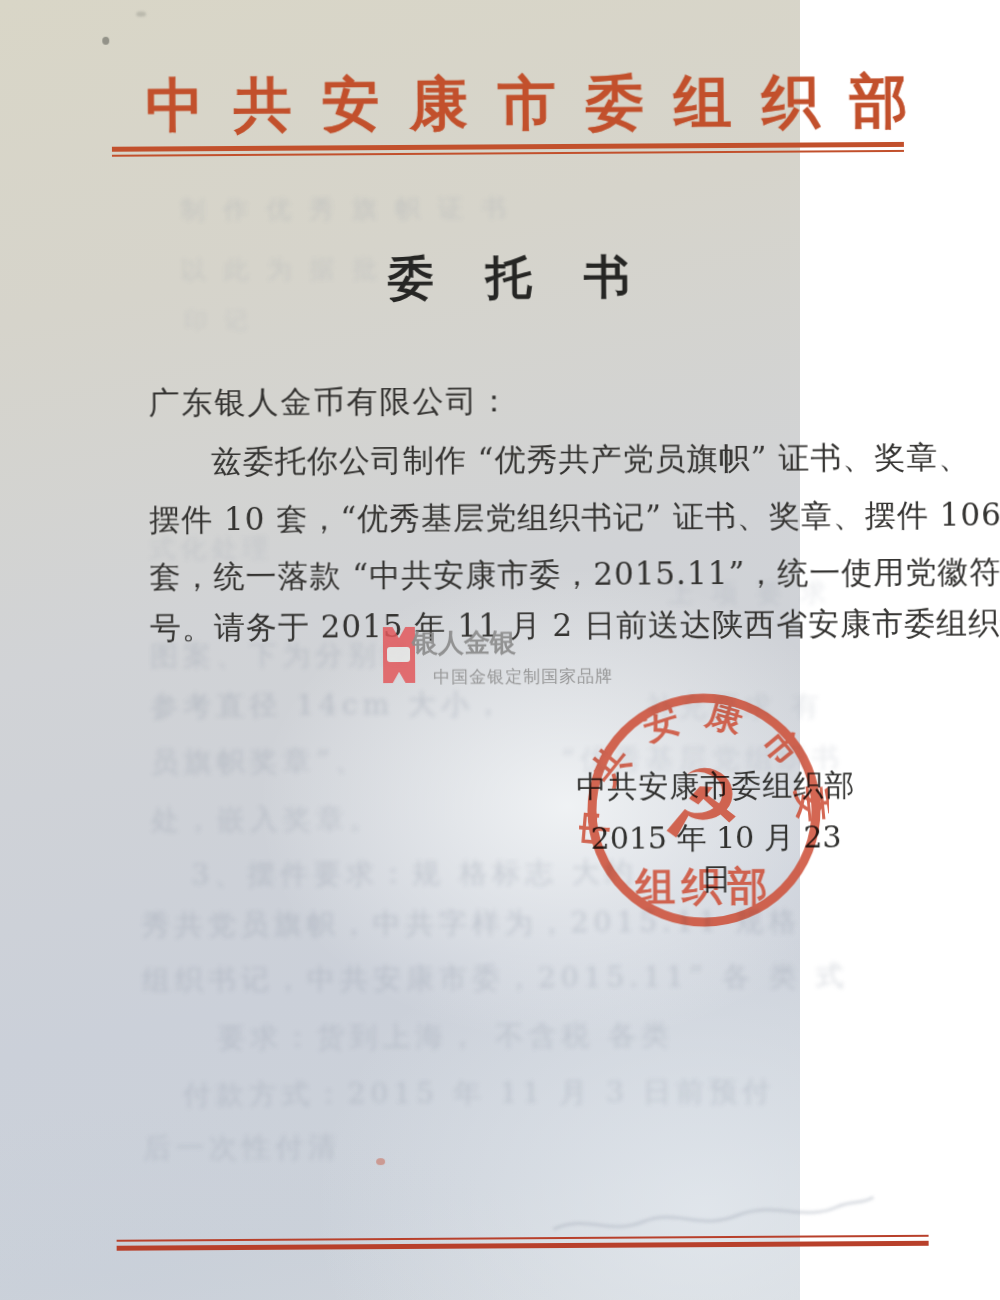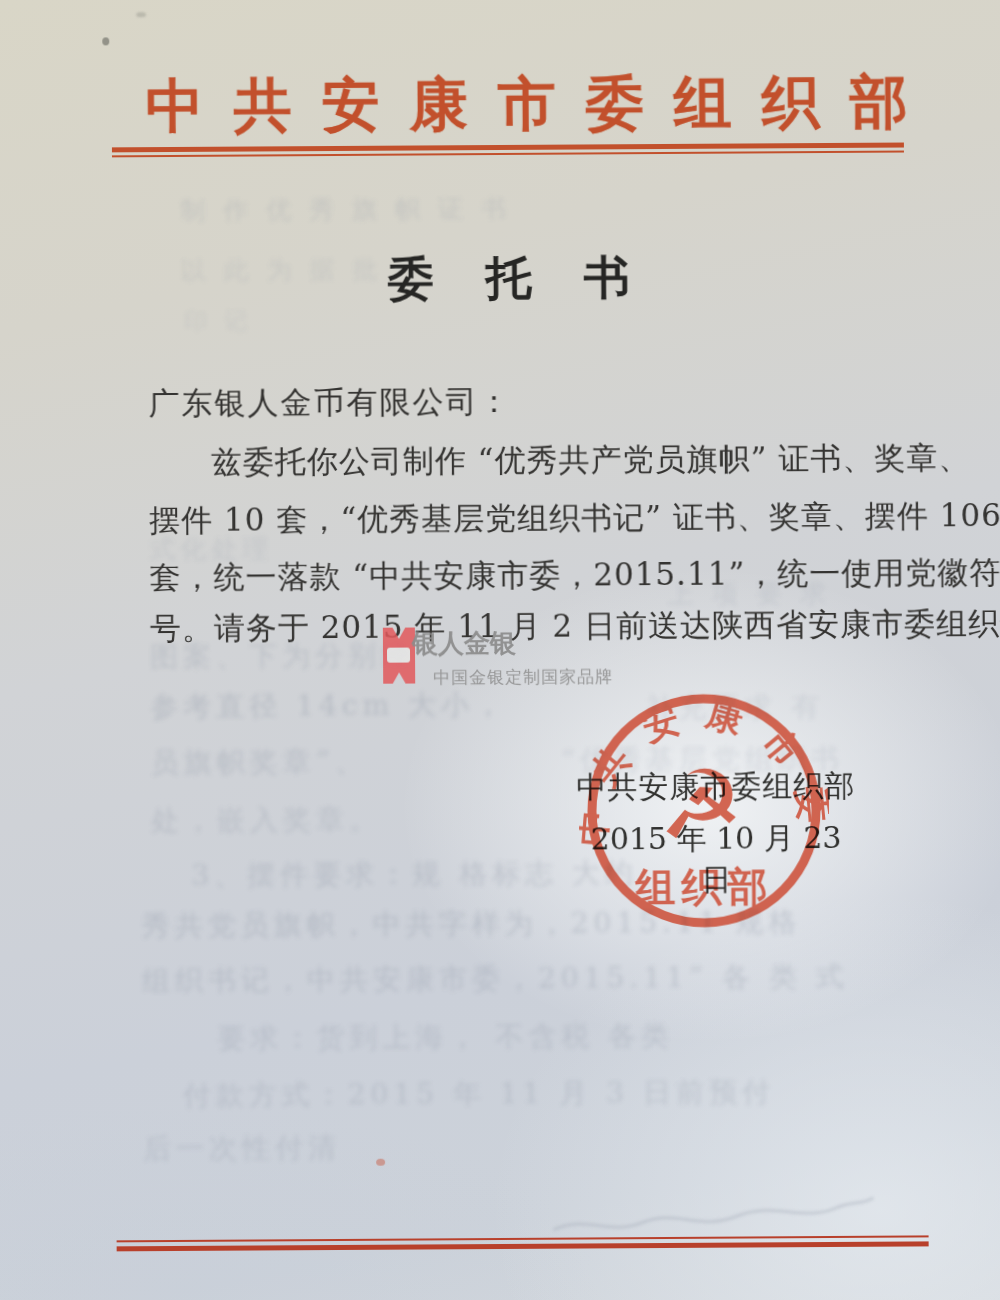--- a/index.html
+++ b/index.html
@@ -1,18 +1,18 @@
 <!DOCTYPE html>
 <html><head>
 <meta charset="utf-8">
 <style>
   html,body{margin:0;padding:0;}
   body{width:1000px;height:1300px;overflow:hidden;
        font-family:"DejaVu Serif","Liberation Serif",serif;}
-  .page{position:relative;width:1000px;height:1300px;
+  .page{position:relative;width:800px;height:1300px;
     background:
       radial-gradient(430px 330px at 71% 62%, rgba(248,250,251,.80), rgba(248,250,251,0) 72%),
       radial-gradient(520px 420px at 88% 93%, rgba(233,238,243,.65), rgba(233,238,243,0) 75%),
       radial-gradient(600px 260px at 18% 99%, rgba(198,205,216,.45), rgba(198,205,216,0) 70%),
       linear-gradient(168deg,#d9d6c7 0%,#d6d4cb 22%,#d1d3d6 46%,#cbd0d9 72%,#ccd2da 88%,#d3d8dd 100%);
   }
   .tilt{position:absolute;inset:0;transform:rotate(-0.35deg);transform-origin:50% 50%;}
   
   .letterhead-title{position:absolute;left:110px;top:66px;width:810px;text-align:center;
     font-size:58px;font-weight:700;color:#c2502c;letter-spacing:30px;padding-left:30px;

